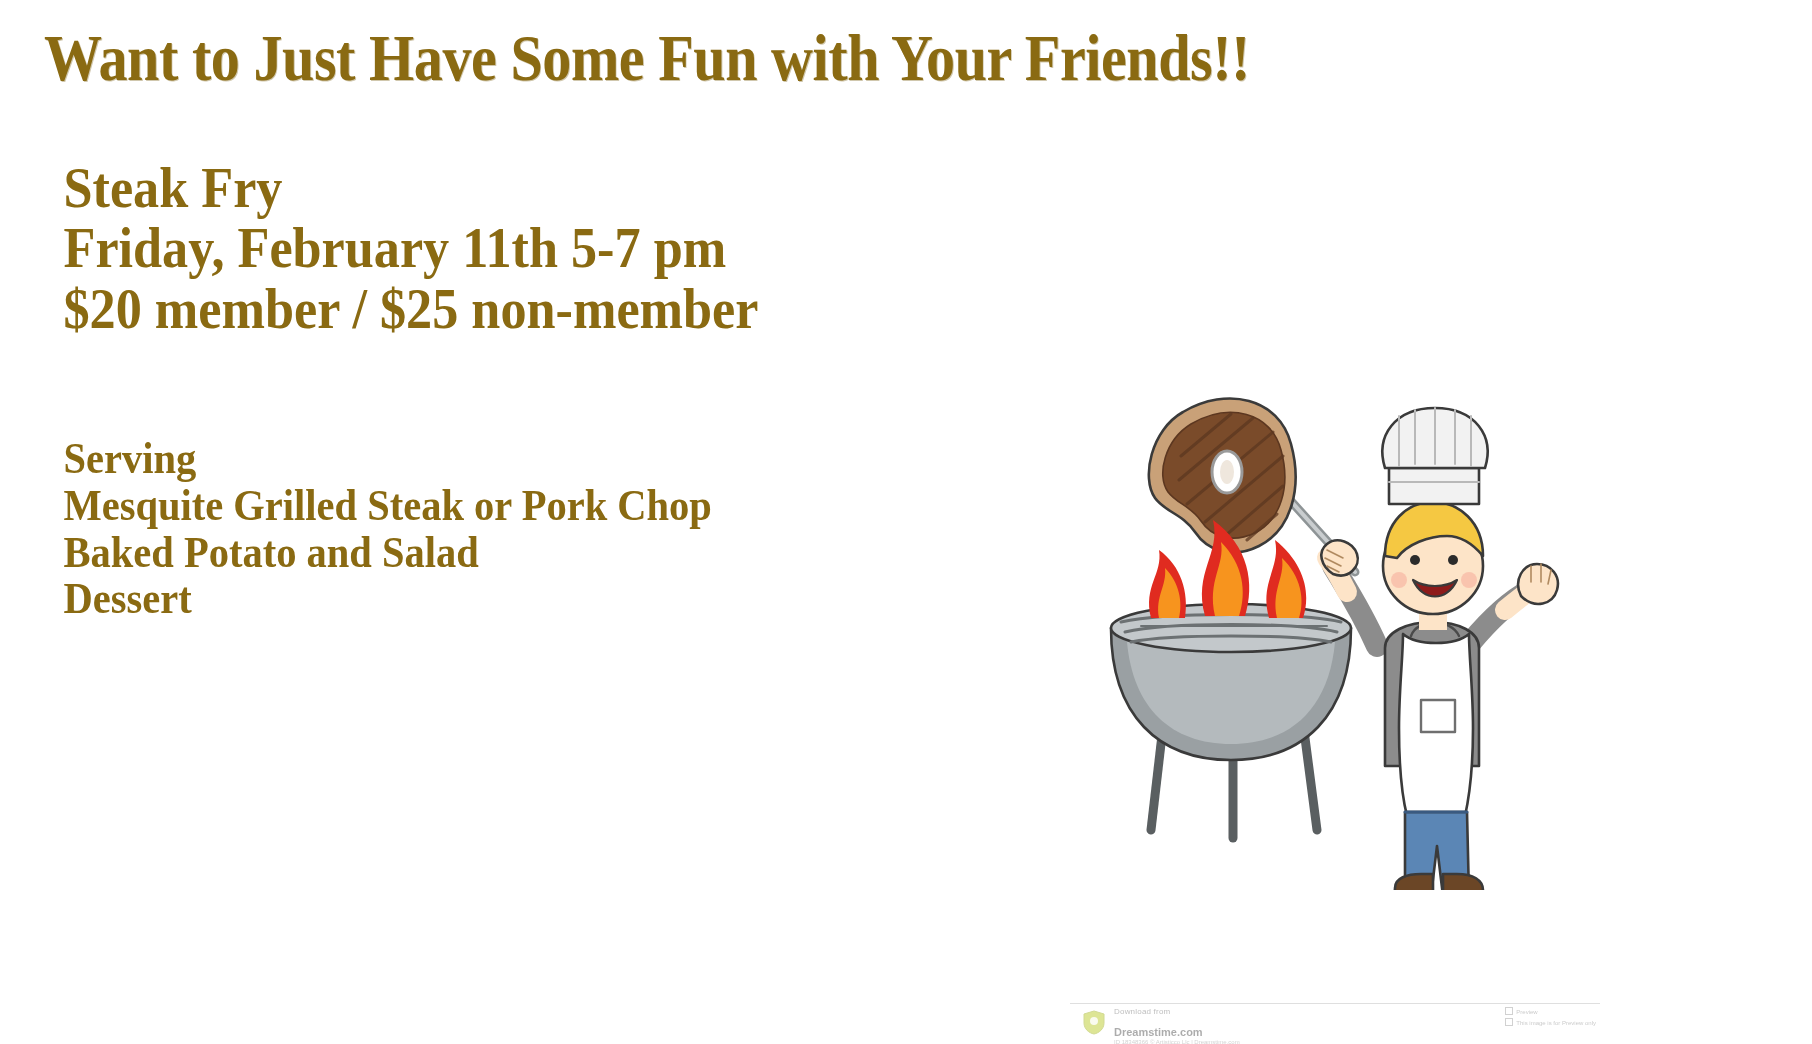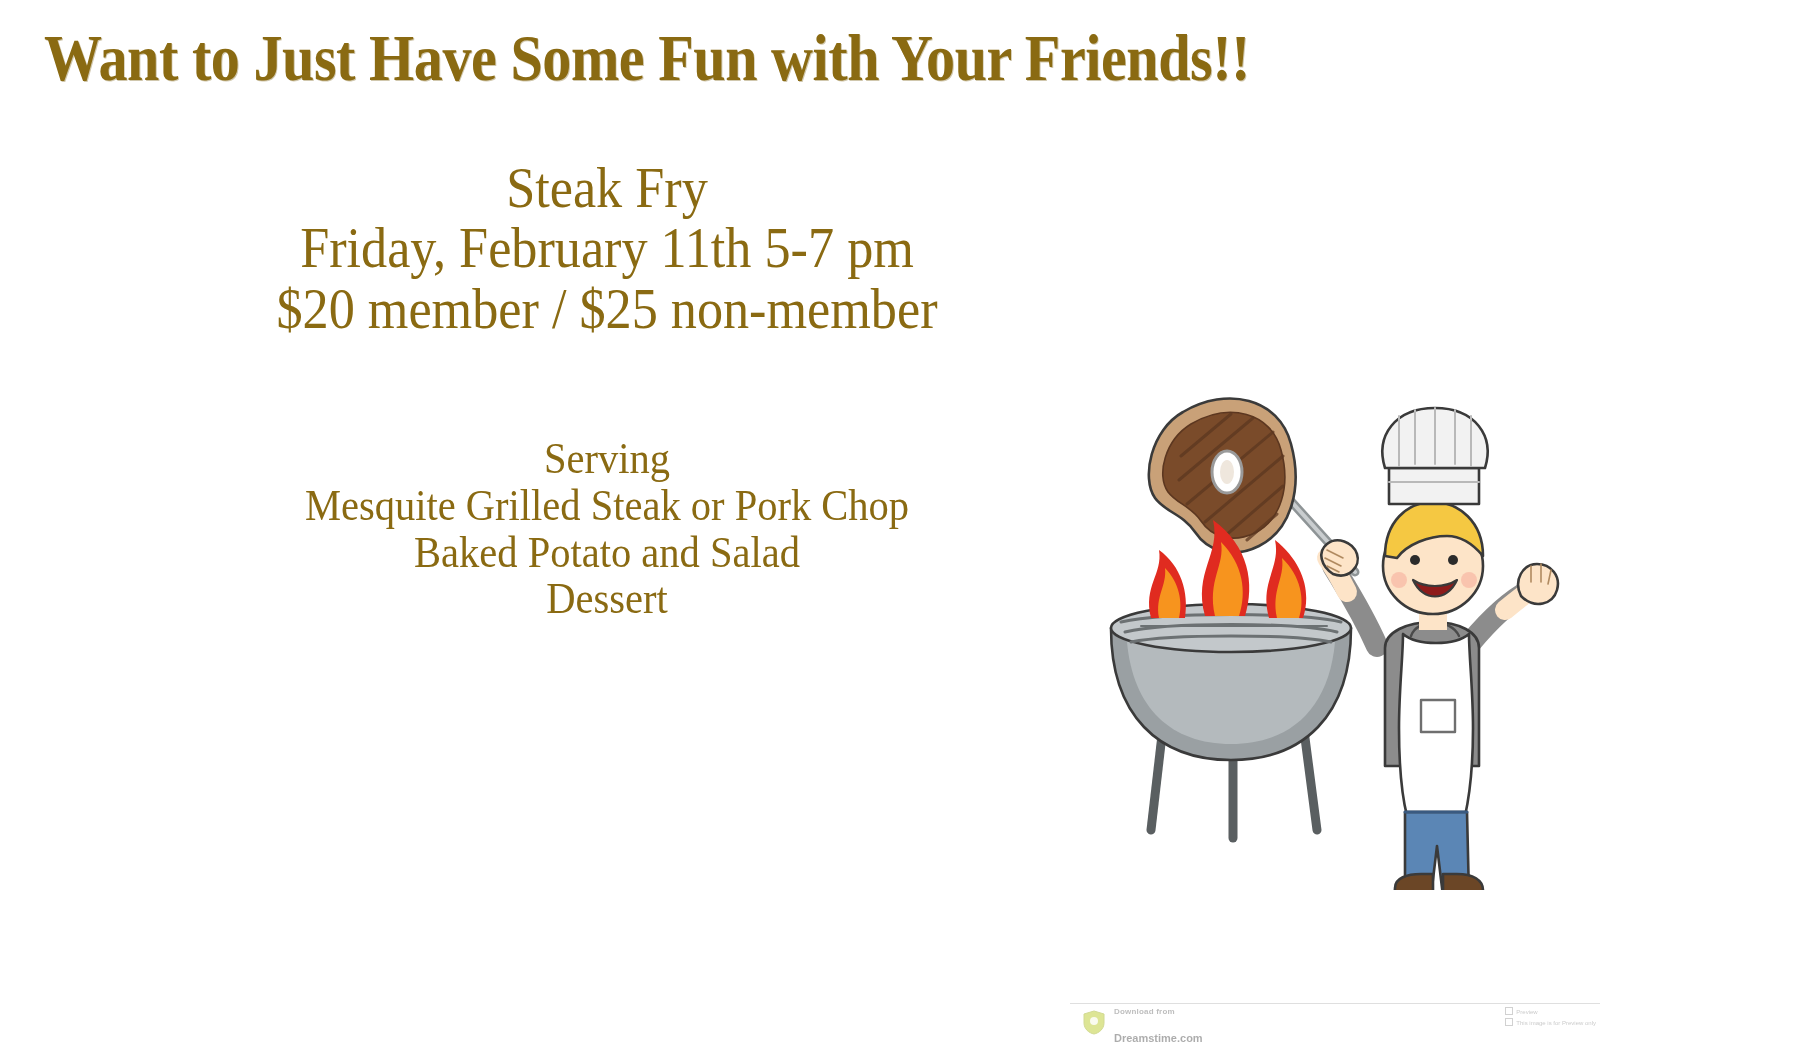--- a/index.html
+++ b/index.html
@@ -30,25 +30,24 @@
     letter-spacing: -0.5px;
     white-space: nowrap;
     transform: scaleX(0.88);
     transform-origin: left top;
     text-shadow: 1px 1px 0 rgba(120,95,20,0.35);
   }
 
   
   .block {
     position: absolute;
-    left: 12px;
+    left: 4px;
     width: 1190px;
-    text-align: center;
     color: #8a6a12;
-    font-weight: normal;
+    font-weight: bold;
     line-height: 1.04;
   }
   .block .line {
     display: block;
     white-space: nowrap;
     transform: scaleX(0.9);
   }
   #block-event { top: 158px; font-size: 58px; }
   #block-menu  { top: 435px; font-size: 45px; }
 
@@ -86,29 +85,28 @@
   #watermark .wm-text {
     position: absolute;
     left: 44px; top: 4px;
     color: #6f6f6f;
   }
   #watermark .wm-small {
     font-family: "Liberation Sans", sans-serif;
     font-size: 8px;
     letter-spacing: 0.2px;
     display: block;
-    font-weight: bold;
   }
   #watermark .wm-brand {
     font-family: "Liberation Sans", sans-serif;
     font-size: 11px;
     font-weight: bold;
     color: #4a4a4a;
     display: block;
-    margin-top: 16px;
+    margin-top: 10px;
   }
   #watermark .wm-tiny {
     font-family: "Liberation Sans", sans-serif;
     font-size: 6px;
     color: #9a9a9a;
     display: block;
     margin-top: 1px;
   }
   #watermark .wm-right {
     position: absolute;

